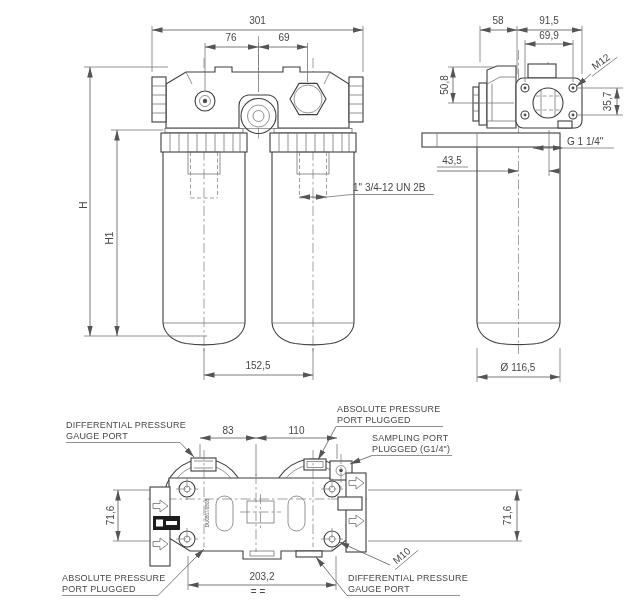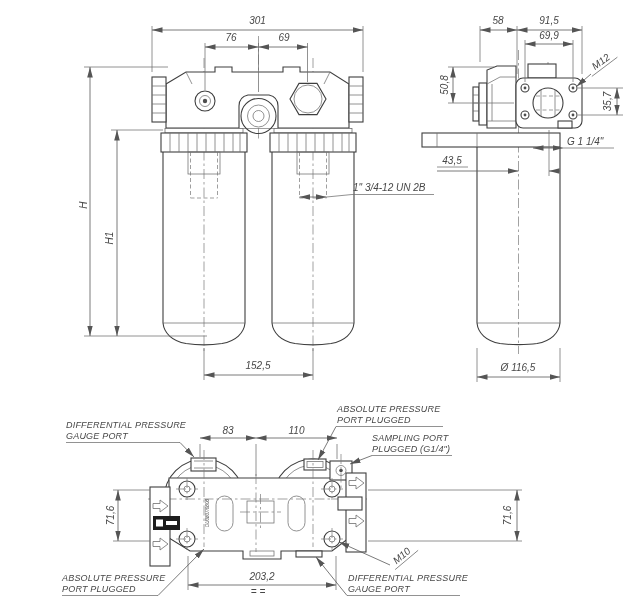--- a/index.html
+++ b/index.html
@@ -1,16 +1,16 @@
 <!DOCTYPE html>
 <html><head>
 <meta charset="utf-8">
 <style>
   html,body{margin:0;padding:0;background:#fff;}
-  .page{width:640px;height:616px;background:#fff;position:relative;overflow:hidden;font-style:italic;}
+  .page{width:640px;height:616px;background:#fff;position:relative;overflow:hidden;}
   svg{display:block;}
   svg text{font-family:"Liberation Sans",sans-serif;fill:#474747;}
   .d{font-size:10px;}
   .lbl{font-size:9px;letter-spacing:.2px;}
   .tiny{font-size:4.5px;}
   .mid{text-anchor:middle;}
   .ol{stroke:#3e3e3e;stroke-width:1.1;fill:none;}
   .olw{stroke:#3e3e3e;stroke-width:1.1;fill:#fff;}
   .tl{stroke:#6e6e6e;stroke-width:.75;fill:none;}
   .tlw{stroke:#6e6e6e;stroke-width:.8;fill:#fff;}

